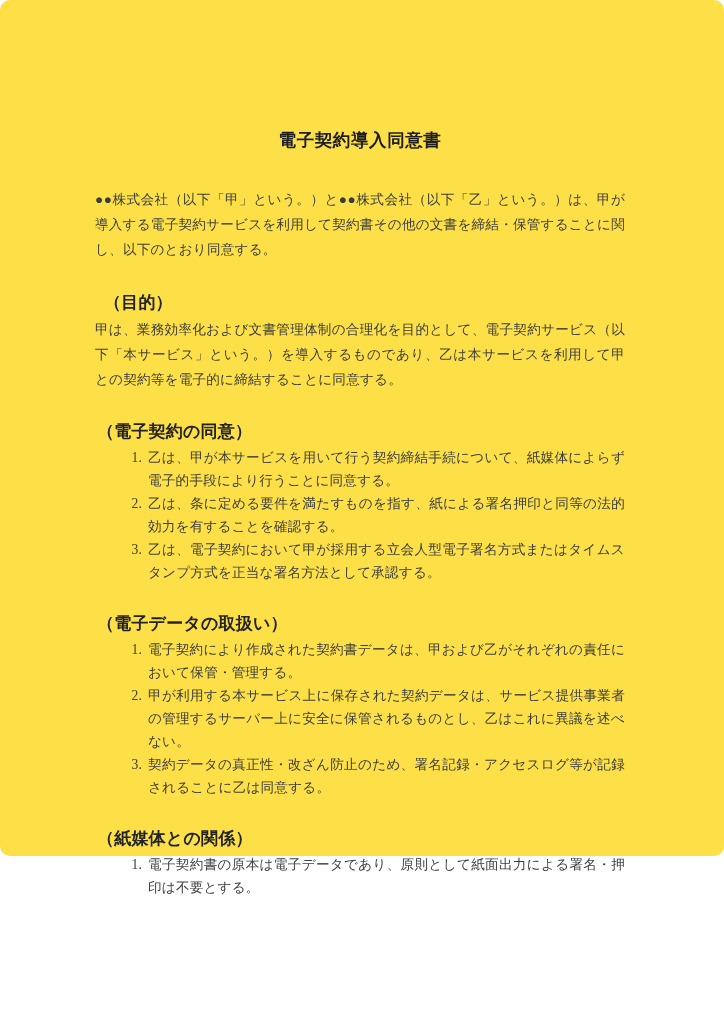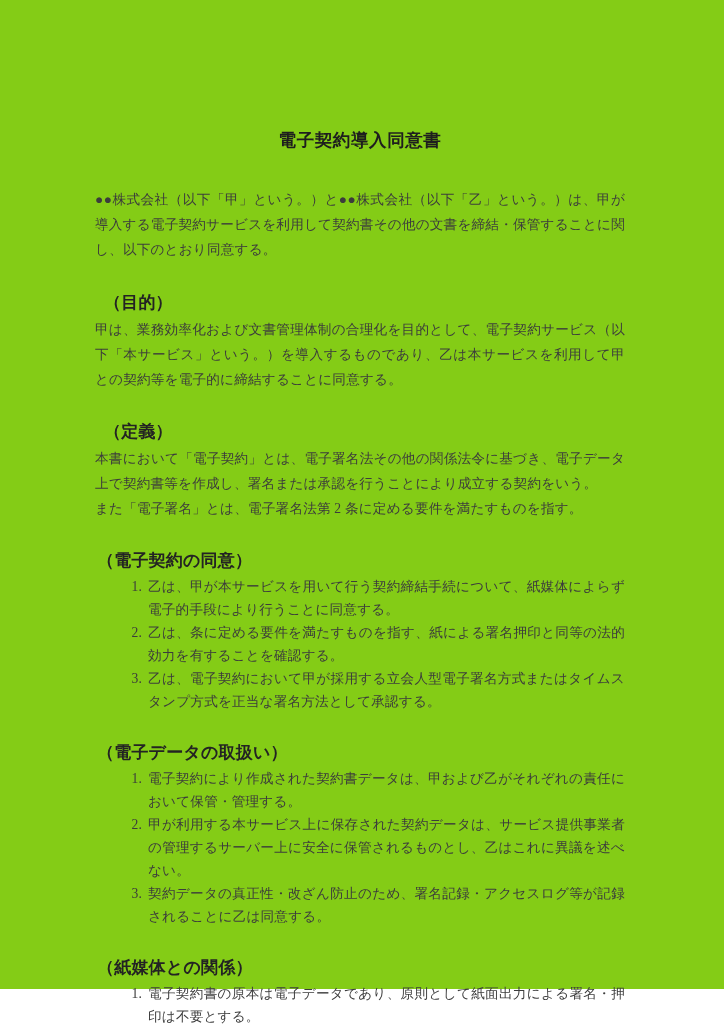--- a/index.html
+++ b/index.html
@@ -12,24 +12,25 @@
     height: 1024px;
     background: #ffffff;
     font-family: "Liberation Serif", "DejaVu Serif", serif;
     color: #3a3a3a;
     overflow: hidden;
   }
 
   .page {
     position: relative;
     width: 724px;
-    height: 989px;
-    background: #84cc16;
+    height: 856px;
+    background: #fde047;
     box-sizing: border-box;
     padding: 0;
+    border-radius: 10px;
   }
 
   .doc-body {
     position: absolute;
     left: 95px;
     top: 128px;
     width: 530px;
   }
 
   .doc-title {
@@ -134,27 +135,20 @@
 
     <p class="para">●●株式会社（以下「甲」という。）と●●株式会社（以下「乙」という。）は、甲が導入する電子契約サービスを利用して契約書その他の文書を締結・保管することに関し、以下のとおり同意する。</p>
 
     <div class="section">
       <div class="section-heading indent-wide">（目的）</div>
       <div class="section-lines">
         <span class="section-line">甲は、業務効率化および文書管理体制の合理化を目的として、電子契約サービス（以下「本サービス」という。）を導入するものであり、乙は本サービスを利用して甲との契約等を電子的に締結することに同意する。</span>
       </div>
     </div>
 
-    <div class="section">
-      <div class="section-heading indent-wide">（定義）</div>
-      <div class="section-lines">
-        <span class="section-line">本書において「電子契約」とは、電子署名法その他の関係法令に基づき、電子データ上で契約書等を作成し、署名または承認を行うことにより成立する契約をいう。</span>
-        <span class="section-line">また「電子署名」とは、電子署名法第 2 条に定める要件を満たすものを指す。</span>
-      </div>
-    </div>
 
     <div class="section">
       <div class="section-heading indent-narrow">（電子契約の同意）</div>
       <ol class="numbered">
         <li>乙は、甲が本サービスを用いて行う契約締結手続について、紙媒体によらず電子的手段により行うことに同意する。</li>
         <li>乙は、条に定める要件を満たすものを指す、紙による署名押印と同等の法的効力を有することを確認する。</li>
         <li>乙は、電子契約において甲が採用する立会人型電子署名方式またはタイムスタンプ方式を正当な署名方法として承認する。</li>
       </ol>
     </div>
 

